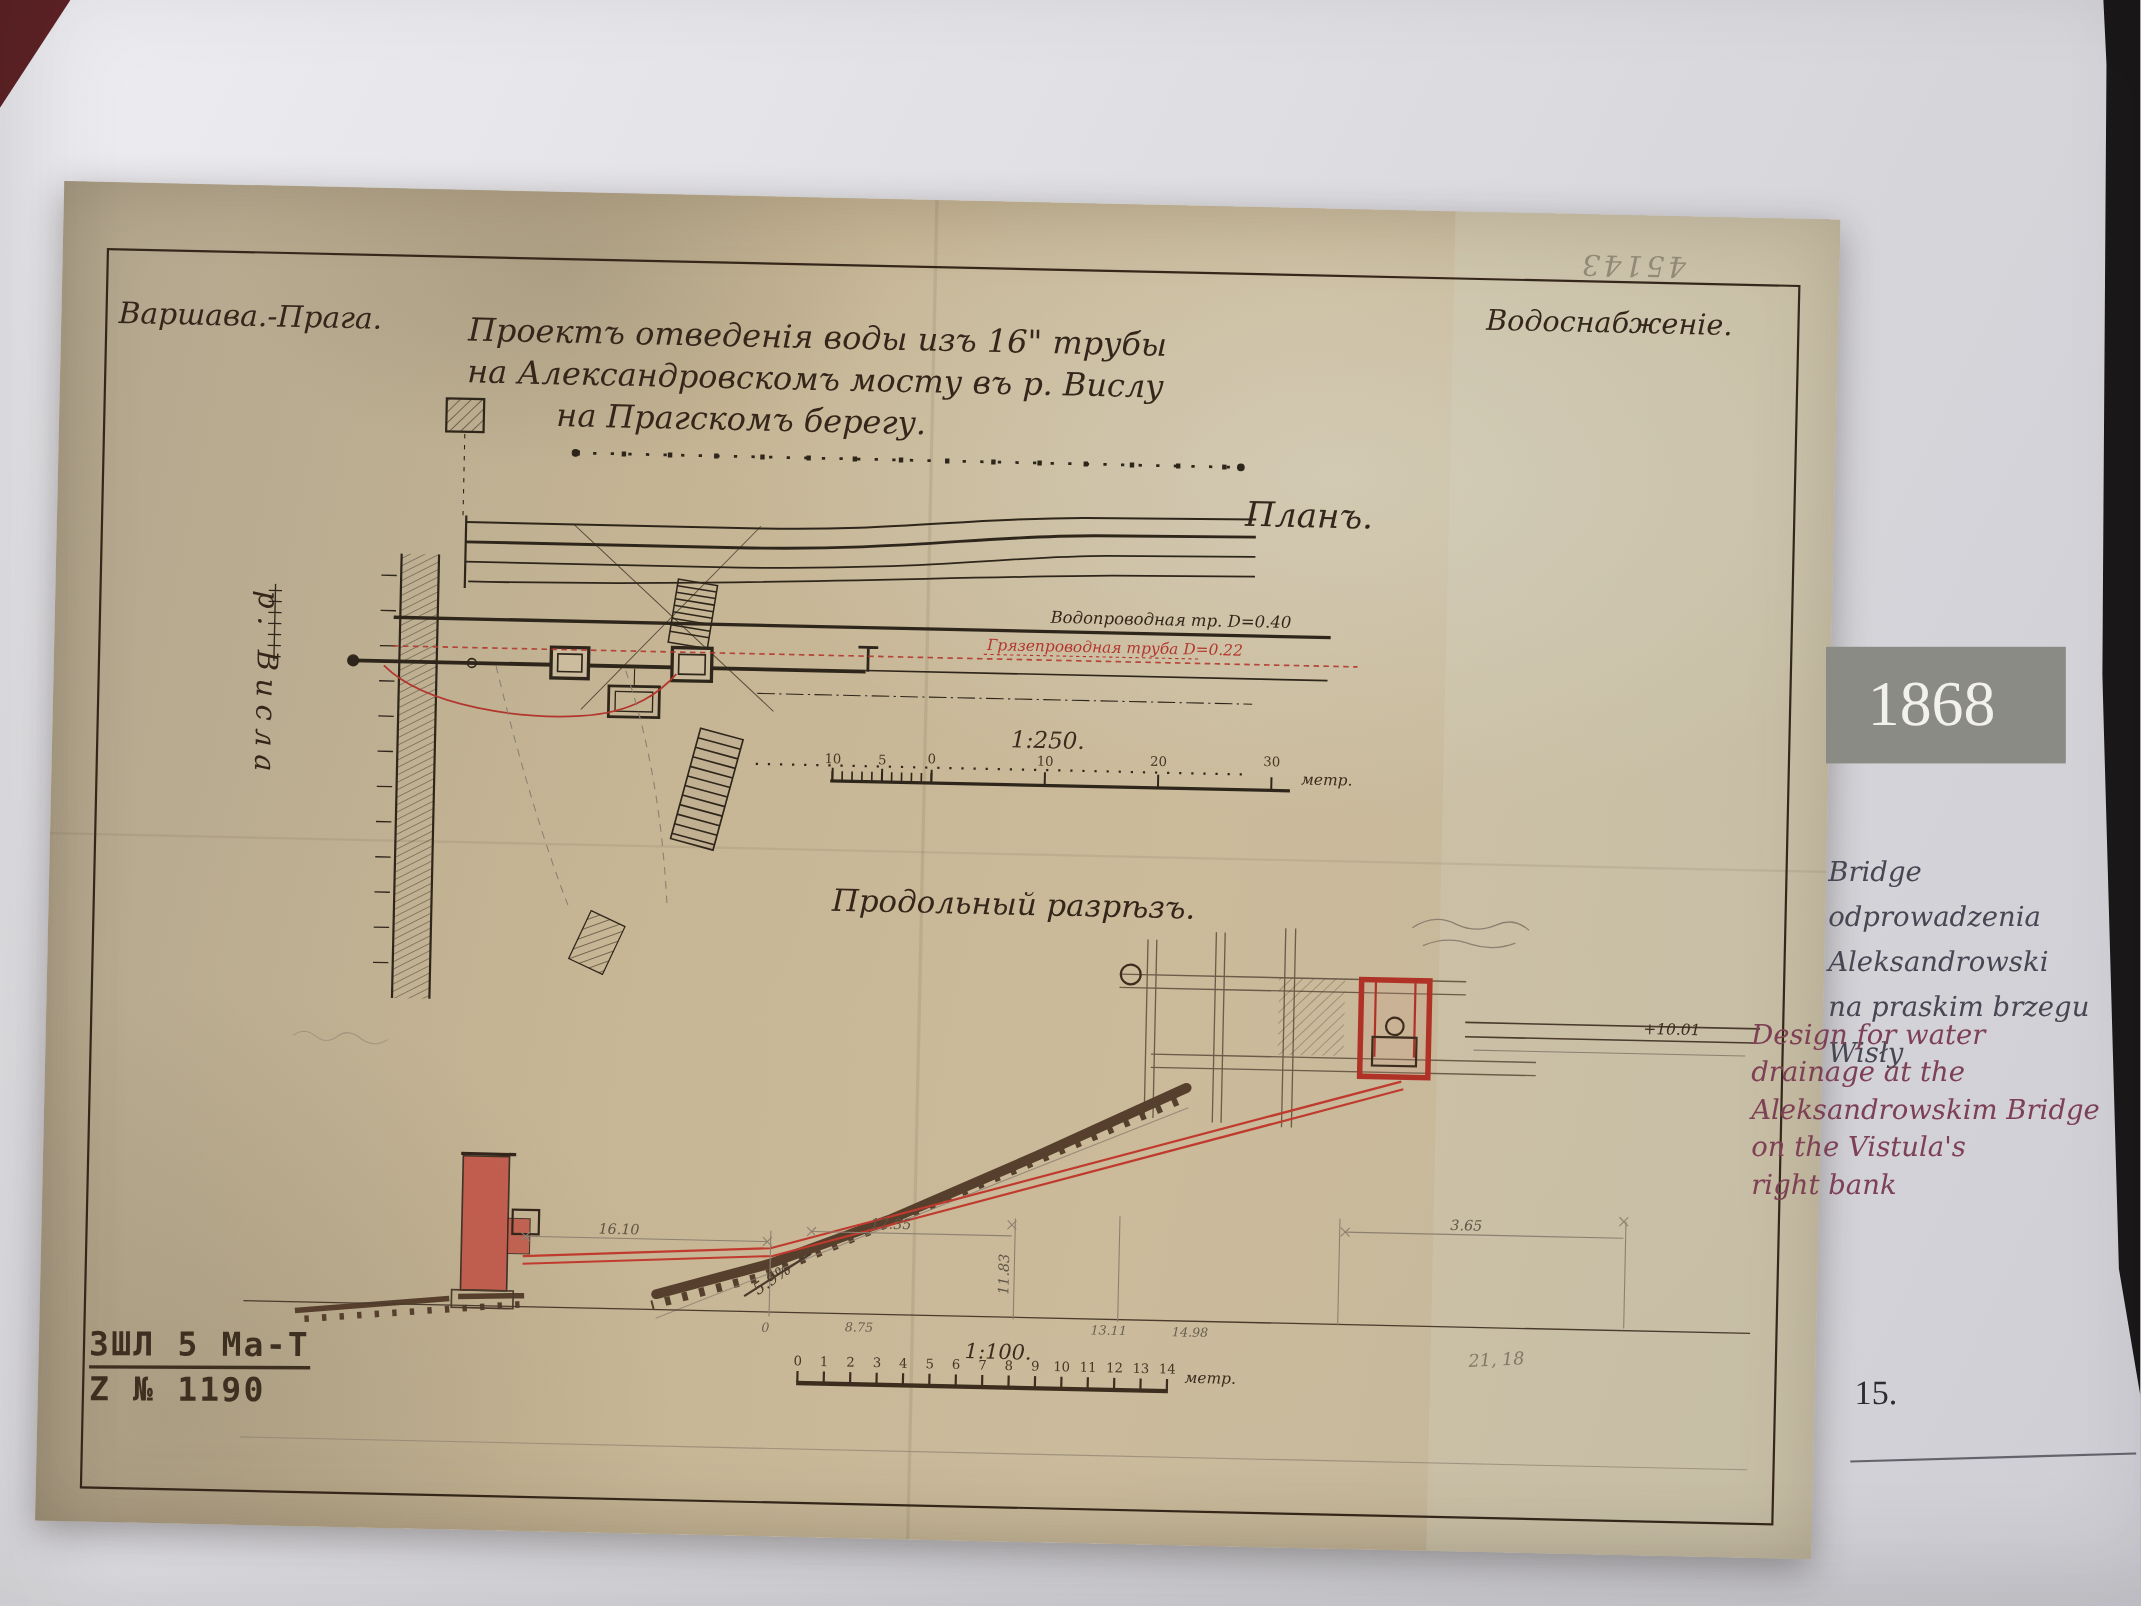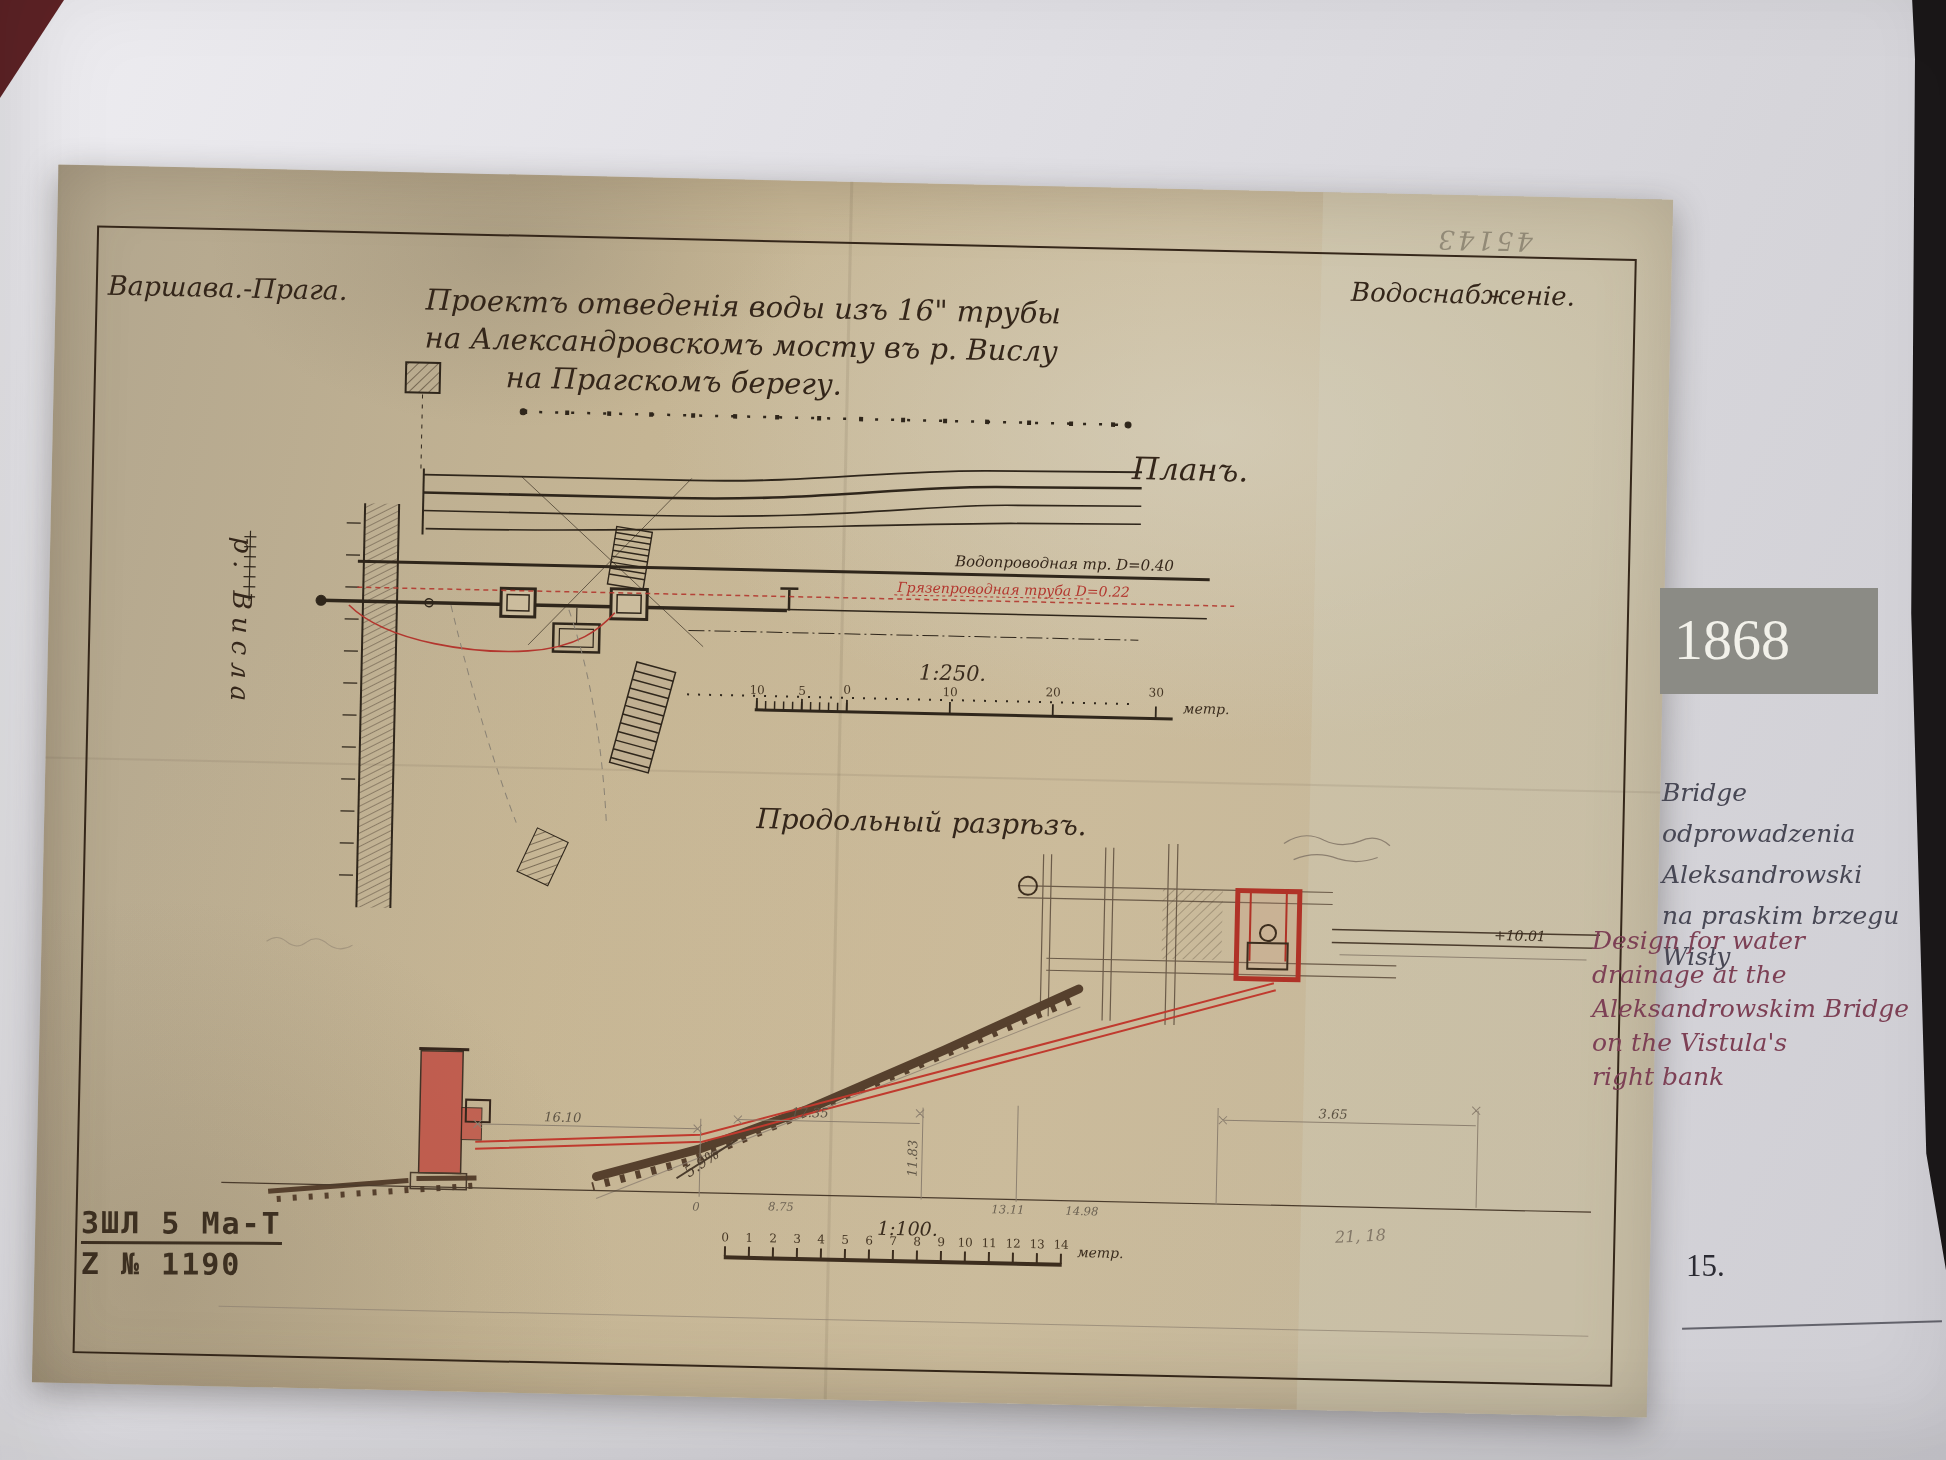--- a/index.html
+++ b/index.html
@@ -33,21 +33,21 @@
   .stamp{position:absolute;left:46px;top:1038px;transform:rotate(-1deg);
     font-family:"DejaVu Sans Mono",monospace;font-weight:bold;color:#2e2114;opacity:.88;}
   .stamp .l1{font-size:30px;letter-spacing:2px;border-bottom:3px solid #2e2114;padding-bottom:1px;}
   .stamp .l2{font-size:30px;letter-spacing:2px;margin-top:2px;}
   svg text{font-family:"DejaVu Serif",serif;}
   .tick-num{fill:#463725;font-size:12px;}
   .dim-num{fill:#5f5546;font-size:13px;font-style:italic;}
   .base-num{fill:#6b6152;font-size:11.5px;font-style:italic;}
   
   .year-box{position:absolute;left:1660px;top:588px;width:218px;height:106px;background:#8b8b85;
-    color:#f2f1ea;font-family:"Liberation Serif",serif;font-size:58px;line-height:104px;padding-left:14px;box-sizing:border-box;}
+    color:#f2f1ea;font-family:"Liberation Serif",serif;font-size:58px;line-height:104px;padding-left:38px;box-sizing:border-box;}
   .caption-pl{position:absolute;left:1662px;top:772px;font-style:italic;color:#474754;
     font-size:25px;line-height:41px;font-family:"DejaVu Serif",serif;}
   .caption-en{position:absolute;left:1592px;top:924px;font-style:italic;color:#7d4055;
     font-size:25px;line-height:34px;font-family:"DejaVu Serif",serif;}
   .page-num{position:absolute;left:1686px;top:1248px;font-size:31px;color:#2b2b33;font-family:"Liberation Serif",serif;}
   .page-rule{position:absolute;left:1682px;top:1324px;width:260px;height:1.5px;background:#63636c;transform:rotate(-1.6deg);}
 </style>
 </head>
 <body>
 

